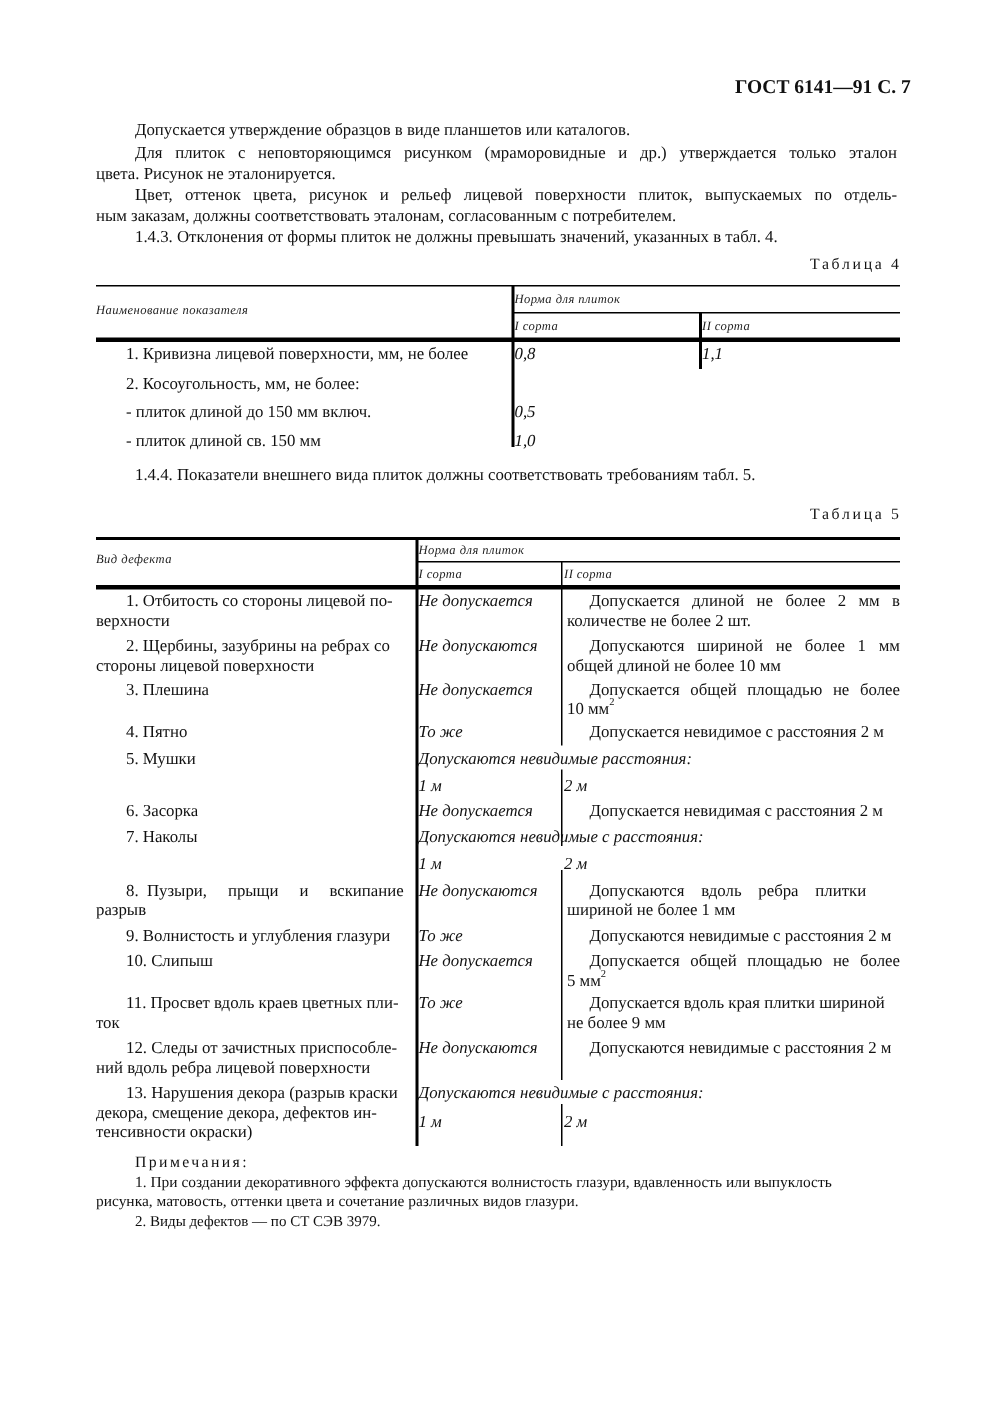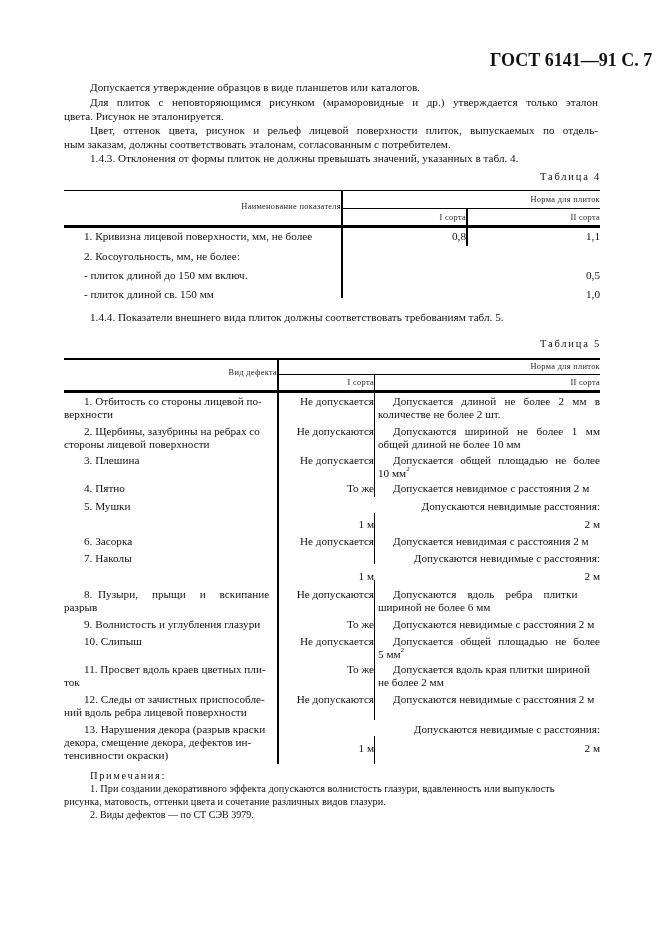--- a/index.html
+++ b/index.html
@@ -2,24 +2,24 @@
 <html><head>
 <meta charset="utf-8">
 <style>
   html, body { margin:0; padding:0; background:#ffffff; }
   body { width:661px; height:936px; position:relative; overflow:hidden;
          font-family:"Liberation Serif", "DejaVu Serif", serif; color:#111; }
   .abs { position:absolute; white-space:nowrap; }
   .t { font-size:11.2px; line-height:13px; }
   .small { font-size:8.4px; letter-spacing:0.3px; color:#222; }
   .spaced { letter-spacing:1.6px; }
-  .hdr { font-weight:bold; font-size:18px; }
+  .hdr { font-weight:bold; font-size:13px; }
   .line { position:absolute; background:#000; }
   .just { text-align:justify; text-align-last:justify; white-space:normal; }
-  .center { text-align:right; }
+  .center { text-align:left;font-style:italic; }
   sup { font-size:7px; line-height:0; position:relative; top:-1px; vertical-align:super; }
 </style>
 </head>
 <body>
 
 <div class="abs hdr" style="left:490px; top:50px;">ГОСТ 6141—91 С. 7</div>
 
 <div class="abs t" style="left:90px; top:81px;">Допускается утверждение образцов в виде планшетов или каталогов.</div>
 <div class="abs t just" style="left:90px; top:96px; width:508px;">Для плиток с неповторяющимся рисунком (мраморовидные и др.) утверждается только эталон</div>
 <div class="abs t" style="left:64px; top:110px;">цвета. Рисунок не эталонируется.</div>
@@ -104,36 +104,36 @@
 
   <div class="abs t" style="left:84px; top:552px;">7.  Наколы</div>
   <div class="abs t center" style="left:279px; top:552px; width:321px;">Допускаются невидимые с расстояния:</div>
   <div class="abs t center" style="left:279px; top:570px; width:95px;">1 м</div>
   <div class="abs t center" style="left:376px; top:570px; width:224px;">2 м</div>
 
   <div class="abs t" style="left:84px; top:588px; white-space:pre;">8.  Пузыри,     прыщи     и     вскипание</div>
   <div class="abs t" style="left:64px; top:601px;">разрыв</div>
   <div class="abs t center" style="left:279px; top:588px; width:95px;">Не допускаются</div>
   <div class="abs t" style="left:393px; top:588px; white-space:pre;">Допускаются    вдоль    ребра    плитки</div>
-  <div class="abs t" style="left:378px; top:601px;">шириной не более 6 мм</div>
+  <div class="abs t" style="left:378px; top:601px;">шириной не более 1 мм</div>
 
   <div class="abs t" style="left:84px; top:618px;">9.  Волнистость и углубления глазури</div>
   <div class="abs t center" style="left:279px; top:618px; width:95px;">То же</div>
   <div class="abs t" style="left:393px; top:618px;">Допускаются невидимые с расстояния 2 м</div>
 
   <div class="abs t" style="left:84px; top:635px;">10.  Слипыш</div>
   <div class="abs t center" style="left:279px; top:635px; width:95px;">Не допускается</div>
   <div class="abs t just" style="left:393px; top:635px; width:207px;">Допускается общей площадью не более</div>
   <div class="abs t" style="left:378px; top:648px;"><span>5 мм</span><sup>2</sup></div>
 
   <div class="abs t" style="left:84px; top:663px;">11.  Просвет вдоль краев цветных пли-</div>
   <div class="abs t" style="left:64px; top:676px;">ток</div>
   <div class="abs t center" style="left:279px; top:663px; width:95px;">То же</div>
   <div class="abs t" style="left:393px; top:663px;">Допускается вдоль края плитки шириной</div>
-  <div class="abs t" style="left:378px; top:676px;">не более 2 мм</div>
+  <div class="abs t" style="left:378px; top:676px;">не более 9 мм</div>
 
   <div class="abs t" style="left:84px; top:693px;">12.  Следы от зачистных приспособле-</div>
   <div class="abs t" style="left:64px; top:706px;">ний вдоль ребра лицевой поверхности</div>
   <div class="abs t center" style="left:279px; top:693px; width:95px;">Не допускаются</div>
   <div class="abs t" style="left:393px; top:693px;">Допускаются невидимые с расстояния 2 м</div>
 
   <div class="abs t" style="left:84px; top:723px;">13.  Нарушения декора (разрыв краски</div>
   <div class="abs t" style="left:64px; top:736px;">декора, смещение декора, дефектов ин-</div>
   <div class="abs t" style="left:64px; top:749px;">тенсивности окраски)</div>
   <div class="abs t center" style="left:279px; top:723px; width:321px;">Допускаются невидимые с расстояния:</div>

